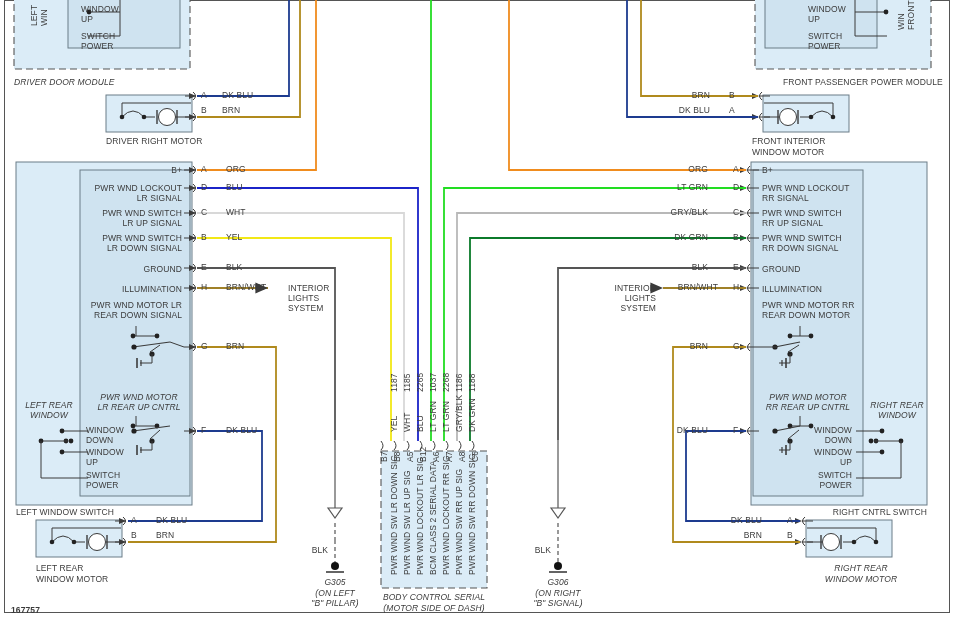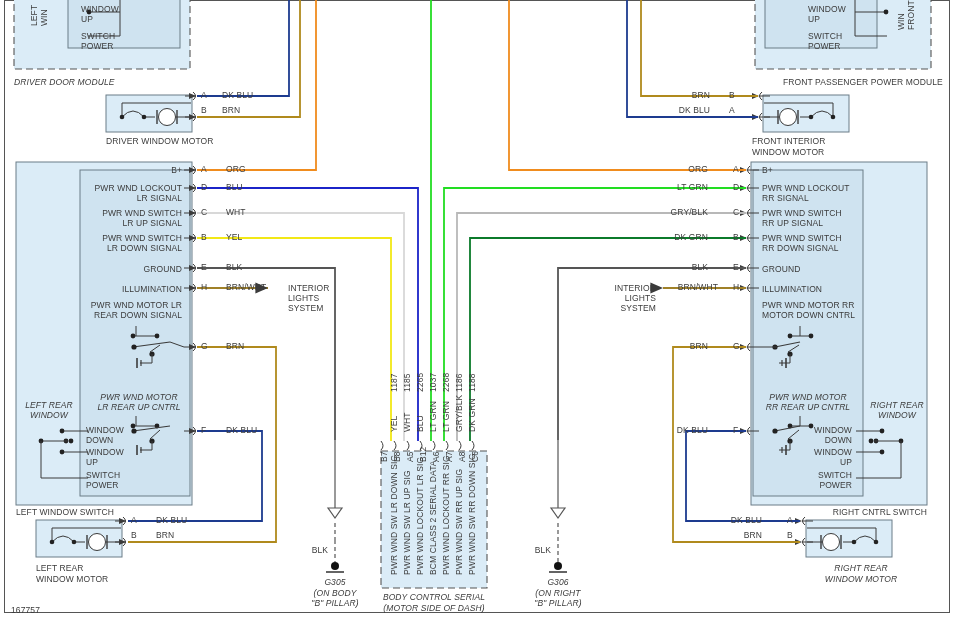--- a/index.html
+++ b/index.html
@@ -306,21 +306,21 @@
   <div class="txt" style="left:808px;top:31px;">SWITCH
 POWER</div>
   <div class="vert" style="left:906px;top:30px;">FRONT</div>
   <div class="vert" style="left:896px;top:30px;">WIN</div>
   <div class="txt" style="left:783px;top:77px;">FRONT PASSENGER POWER MODULE</div>
 
   <div class="txt" style="left:201px;top:90px;">A</div>
   <div class="txt" style="left:222px;top:90px;">DK BLU</div>
   <div class="txt" style="left:201px;top:105px;">B</div>
   <div class="txt" style="left:222px;top:105px;">BRN</div>
-  <div class="txt" style="left:106px;top:136px;">DRIVER WINDOW MOTOR</div>
+  <div class="txt" style="left:106px;top:136px;">DRIVER RIGHT MOTOR</div>
 
   <div class="txt r" style="left:668px;top:90px;width:42px;">BRN</div>
   <div class="txt" style="left:729px;top:90px;">B</div>
   <div class="txt r" style="left:668px;top:105px;width:42px;">DK BLU</div>
   <div class="txt" style="left:729px;top:105px;">A</div>
   <div class="txt" style="left:752px;top:136px;">FRONT INTERIOR</div>
   <div class="txt" style="left:752px;top:147px;">WINDOW MOTOR</div>
 
   <div class="txt r" style="left:86px;top:165px;width:96px;">B+</div>
   <div class="txt r" style="left:86px;top:183px;width:96px;">PWR WND LOCKOUT
@@ -370,21 +370,21 @@
   <div class="txt" style="left:762px;top:165px;">B+</div>
   <div class="txt" style="left:762px;top:183px;">PWR WND LOCKOUT
 RR SIGNAL</div>
   <div class="txt" style="left:762px;top:208px;">PWR WND SWITCH
 RR UP SIGNAL</div>
   <div class="txt" style="left:762px;top:233px;">PWR WND SWITCH
 RR DOWN SIGNAL</div>
   <div class="txt" style="left:762px;top:264px;">GROUND</div>
   <div class="txt" style="left:762px;top:284px;">ILLUMINATION</div>
   <div class="txt" style="left:762px;top:300px;">PWR WND MOTOR RR
-MOTOR DOWN CNTRL</div>
+REAR DOWN MOTOR</div>
   <div class="txt c" style="left:755px;top:392px;width:106px;">PWR WND MOTOR
 RR REAR UP CNTRL</div>
 
   <div class="txt" style="left:733px;top:164px;">A</div>
   <div class="txt r" style="left:650px;top:164px;width:58px;">ORG</div>
   <div class="txt" style="left:733px;top:182px;">D</div>
   <div class="txt r" style="left:650px;top:182px;width:58px;">LT GRN</div>
   <div class="txt" style="left:733px;top:207px;">C</div>
   <div class="txt r" style="left:650px;top:207px;width:58px;">GRY/BLK</div>
   <div class="txt" style="left:733px;top:232px;">B</div>
@@ -421,27 +421,27 @@
 
   <div class="txt" style="left:787px;top:515px;">A</div>
   <div class="txt r" style="left:716px;top:515px;width:46px;">DK BLU</div>
   <div class="txt" style="left:787px;top:530px;">B</div>
   <div class="txt r" style="left:716px;top:530px;width:46px;">BRN</div>
   <div class="txt c" style="left:806px;top:563px;width:110px;">RIGHT REAR</div>
   <div class="txt c" style="left:806px;top:574px;width:110px;">WINDOW MOTOR</div>
 
   <div class="txt r" style="left:300px;top:545px;width:28px;">BLK</div>
   <div class="txt c" style="left:305px;top:577px;width:60px;">G305</div>
-  <div class="txt c" style="left:300px;top:588px;width:70px;">(ON BODY
+  <div class="txt c" style="left:300px;top:588px;width:70px;">(ON LEFT
 "B" PILLAR)</div>
 
   <div class="txt r" style="left:523px;top:545px;width:28px;">BLK</div>
   <div class="txt c" style="left:528px;top:577px;width:60px;">G306</div>
   <div class="txt c" style="left:520px;top:588px;width:76px;">(ON RIGHT
-"B" PILLAR)</div>
+"B" SIGNAL)</div>
 
   <div class="vert" style="left:389px;top:392px;">1187</div>
   <div class="vert" style="left:402px;top:392px;">1185</div>
   <div class="vert" style="left:415px;top:392px;">2265</div>
   <div class="vert" style="left:428px;top:392px;">1037</div>
   <div class="vert" style="left:441px;top:392px;">2268</div>
   <div class="vert" style="left:454px;top:392px;">1186</div>
   <div class="vert" style="left:467px;top:392px;">1188</div>
 
   <div class="vert" style="left:389px;top:432px;">YEL</div>
@@ -465,14 +465,14 @@
   <div class="vert" style="left:402px;top:575px;">PWR WND SW LR UP SIG</div>
   <div class="vert" style="left:415px;top:575px;">PWR WND LOCKOUT LR SIG</div>
   <div class="vert" style="left:428px;top:575px;">BCM CLASS 2 SERIAL DATA</div>
   <div class="vert" style="left:441px;top:575px;">PWR WND LOCKOUT RR SIG</div>
   <div class="vert" style="left:454px;top:575px;">PWR WND SW RR UP SIG</div>
   <div class="vert" style="left:467px;top:575px;">PWR WND SW RR DOWN SIG</div>
 
   <div class="txt c" style="left:374px;top:592px;width:120px;">BODY CONTROL SERIAL</div>
   <div class="txt c" style="left:374px;top:603px;width:120px;">(MOTOR SIDE OF DASH)</div>
 
-  <div class="txt" style="left:11px;top:605px;">167757</div>
+  <div class="txt" style="left:11px;top:605px;font-weight:bold;">167757</div>
 </div>
 
 </body></html>

